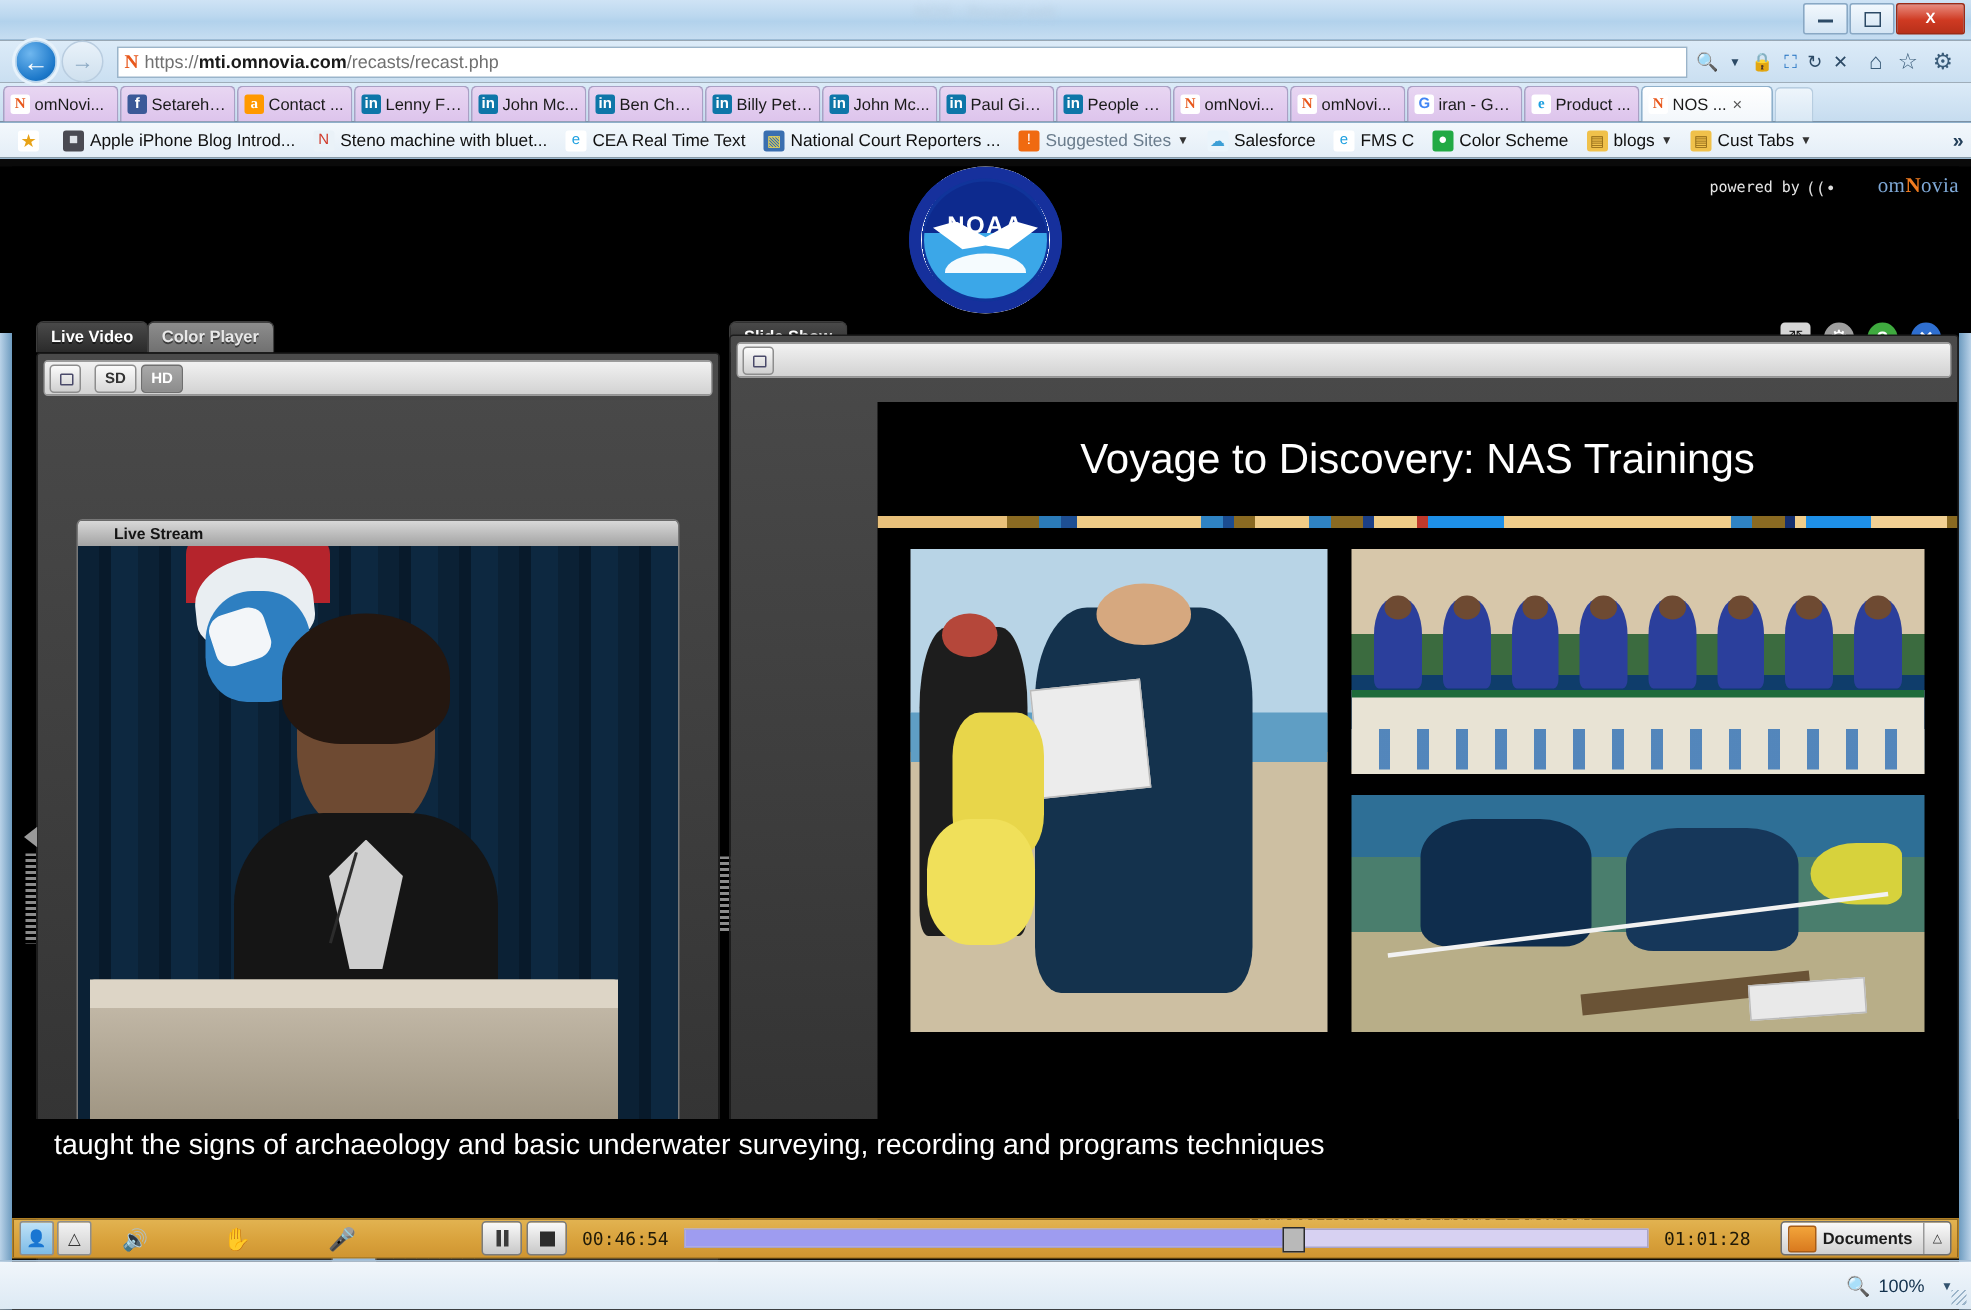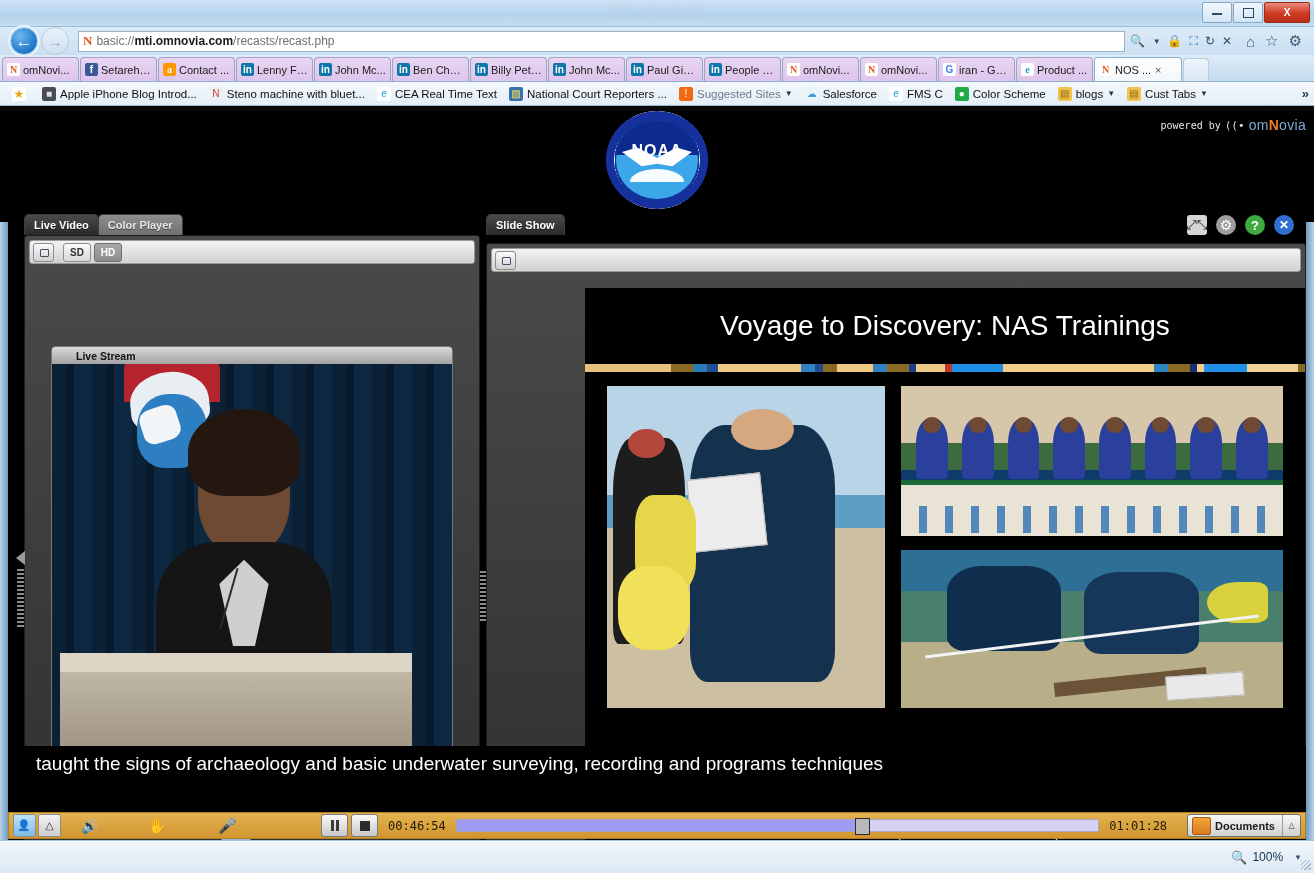--- a/index.html
+++ b/index.html
@@ -109,21 +109,21 @@
   .bm .caret{margin-left:4px;font-size:8px;color:#333;}
   .chev{position:absolute;right:5px;top:4px;font-size:13px;color:#24405a;font-weight:bold;}
 
   
   .stage{position:absolute;left:0;top:111px;width:1314px;height:728px;background:#000;}
   .stage-inner{position:absolute;left:8px;top:0;right:8px;bottom:0;background:#000;}
   .poweredby{
     position:absolute;right:0;top:6px;display:flex;align-items:center;gap:4px;
     font-size:10px;color:#e6e6e6;font-family:"DejaVu Sans Mono",monospace;
   }
-  .pb-om{font-size:14px;color:#7ea8d6;font-family:Liberation Sans, sans-serif;letter-spacing:.3px;}
+  .pb-om{font-size:14px;color:#7ea8d6;font-family:Liberation Serif, serif;letter-spacing:.3px;margin-left:24px;}
   .pb-om b{color:#f07b20;font-weight:bold;}
   .pb-wave{color:#dcdcdc;font-size:11px;}
 
   
   .noaa{
     position:absolute;left:606px;top:111px;width:102px;height:98px;border-radius:50%;
     background:radial-gradient(circle at 50% 50%,#0d2f8f 0 52%,#10349a 52% 60%,#ffffff 60% 70%,#14399d 70% 100%);
     overflow:hidden;
   }
   .noaa .ring{position:absolute;inset:0;border-radius:50%;border:8px solid #16309c;box-sizing:border-box;}
@@ -375,21 +375,21 @@
 
   <div class="navbar">
     <div class="navbtn back">
         <span>←</span>
       </div>
     <div class="navbtn fwd">
         <span>→</span>
       </div>
     <div class="urlbox">
       <span class="favn">N</span>
-      <span class="urltext"><span class="dim">basic://</span><b>mti.omnovia.com</b><span class="dim">/recasts/recast.php</span></span>
+      <span class="urltext"><span class="dim">https://</span><b>mti.omnovia.com</b><span class="dim">/recasts/recast.php</span></span>
     </div>
     <div class="urlicons">
       <span>🔍</span>
       <span style="font-size:8px">▼</span>
       <span>🔒</span>
       <span style="color:#1e6fc0">⛶</span>
       <span>↻</span>
       <span>✕</span>
     </div>
     <div class="rightIcons">
@@ -587,21 +587,21 @@
       <div class="scroll-left">
         <div class="knob"></div>
           <div class="grip"></div>
       </div>
       <div class="scroll-mid"></div>
 
       <div class="panel-tabs" style="left:478px;top:104px">
         <div class="ptab active">Slide Show</div>
       </div>
 
-      <div class="panel" style="left:478px;top:132px;right:0;height:610px">
+      <div class="panel" style="left:478px;top:112px;right:0;height:610px">
         <div class="panel-toolbar">
           <div class="expand-ico"></div>
         </div>
 
         <div class="slide">
           <div class="slide-title">Voyage to Discovery: NAS Trainings</div>
           <div class="slide-rule"></div>
           <div class="slide-body">
             <div class="ph ph-left pic-diver">
               <div class="sea"></div>

